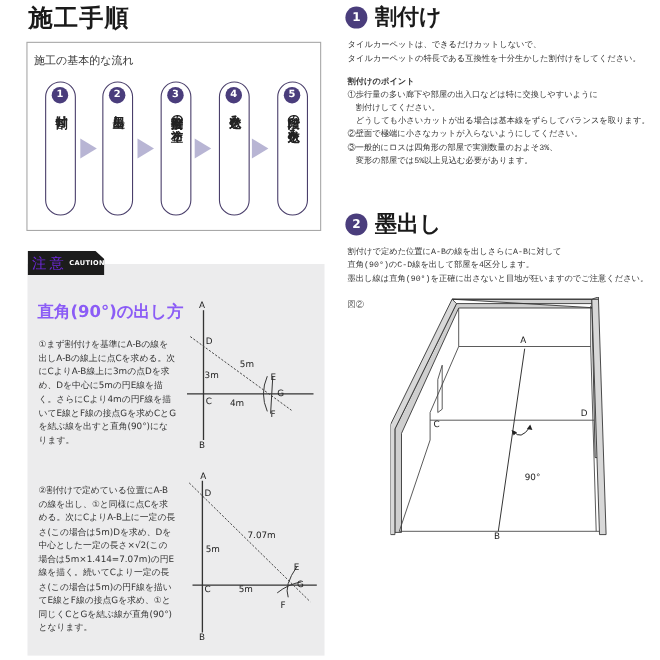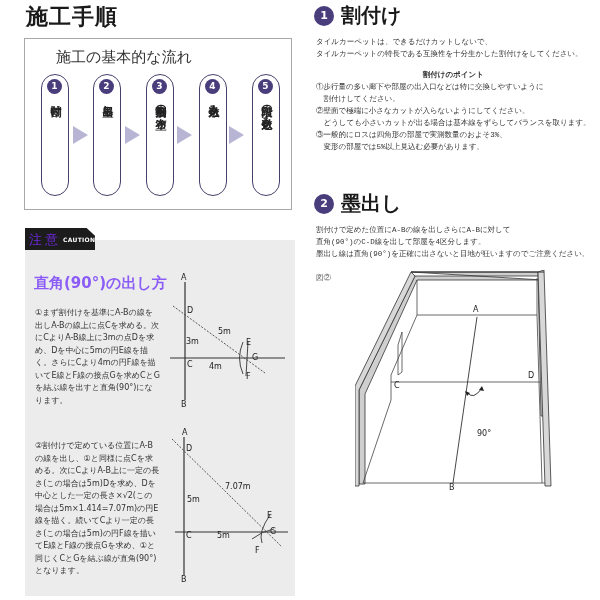--- a/index.html
+++ b/index.html
@@ -1,42 +1,42 @@
 <!DOCTYPE html>
 <html><head>
 <meta charset="utf-8">
 <style>
   html, body { margin:0; padding:0; }
   body { width:600px; height:600px; background:#ffffff; position:relative; overflow:hidden;
          font-family:"DejaVu Sans", "Liberation Sans", sans-serif; color:#222; }
   .abs { position:absolute; }
   .main-title { left:26px; top:2px; font-size:22px; font-weight:bold; color:#1a1a1a; letter-spacing:1px; }
   .flow-box { left:24px; top:38px; width:268px; height:172px; border:1px solid #a8a8a8; background:#fff; box-sizing:border-box; }
-  .flow-caption { left:56px; top:48px; font-size:15px; color:#333; }
+  .flow-caption { left:31px; top:48px; font-size:10px; color:#333; }
   .pill { width:28px; height:122px; border:1.5px solid #4a3f6b; border-radius:14px; box-sizing:border-box; background:#fff; }
   .pill-num { position:absolute; left:5px; top:4px; width:15px; height:15px; border-radius:50%; background:#4a3d7c; color:#fff;
               font-size:9px; font-weight:bold; text-align:center; line-height:15px; }
   .pill-label { position:absolute; left:0; top:22px; width:100%; text-align:center; font-size:11px; font-weight:bold; color:#222;
                 writing-mode:vertical-rl; line-height:25px; }
   .arrow { width:0; height:0; border-top:9px solid transparent; border-bottom:9px solid transparent; border-left:15px solid #b8b5d4; }
 
   .caution-panel { left:25px; top:240px; width:270px; height:356px; background:#ececed; }
   .caution-tab { left:25px; top:228px; width:70px; height:22px; background:#1c1c1c;
                  clip-path:polygon(0 0, 88% 0, 100% 35%, 100% 100%, 0 100%); }
   .caution-jp { left:29px; top:231px; font-size:13px; font-weight:normal; color:#6d28d9; letter-spacing:3px; }
   .caution-en { left:63px; top:236px; font-size:6px; font-weight:bold; color:#fff; letter-spacing:0.3px; }
   .rt-title { left:34px; top:274px; font-size:15px; font-weight:bold; color:#8b5cf6; }
   .para { font-size:8px; line-height:12.5px; color:#333; width:125px;margin-top:10px; }
   .fig-label { font-size:8px; color:#222; }
 
   .sec-circle { width:20px; height:20px; border-radius:50%; background:#4a3d7c; color:#fff; font-size:11px; font-weight:bold;
                 text-align:center; line-height:20px; }
   .sec-title { font-size:20px; font-weight:bold; color:#1a1a1a; }
   .body-text { font-size:7.5px; line-height:12px; color:#333; white-space:nowrap;font-family:Liberation Mono, monospace; }
-  .points-head { font-weight:bold;text-align:center; }
+  .points-head { font-weight:bold; }
 </style>
 </head>
 <body>
 
 <div class="abs main-title">施工手順</div>
 
 <div class="abs flow-box"></div>
 <div class="abs flow-caption">施工の基本的な流れ</div>
 
 <div class="abs pill" style="left:41px;top:74px;">
@@ -117,22 +117,22 @@
 <div class="abs sec-circle" style="left:314px;top:6px;">1</div>
 <div class="abs sec-title" style="left:341px;top:2px;">割付け</div>
 <div class="abs body-text" style="left:316px;top:36px;">
   <div>タイルカーペットは、できるだけカットしないで、</div>
   <div>タイルカーペットの特長である互換性を十分生かした割付けをしてください。</div>
 </div>
 <div class="abs body-text" style="left:316px;top:69px;">
   <div class="points-head">割付けのポイント</div>
   <div>①歩行量の多い廊下や部屋の出入口などは特に交換しやすいように</div>
   <div>　割付けしてください。</div>
+  <div>　どうしても小さいカットが出る場合は基本線をずらしてバランスを取ります。</div>
   <div>②壁面で極端に小さなカットが入らないようにしてください。</div>
-  <div>　どうしても小さいカットが出る場合は基本線をずらしてバランスを取ります。</div>
   <div>③一般的にロスは四角形の部屋で実測数量のおよそ3%、</div>
   <div>　変形の部屋では5%以上見込む必要があります。</div>
 </div>
 
 <div class="abs sec-circle" style="left:314px;top:194px;">2</div>
 <div class="abs sec-title" style="left:341px;top:190px;">墨出し</div>
 <div class="abs body-text" style="left:316px;top:224px;">
   <div>割付けで定めた位置にA-Bの線を出しさらにA-Bに対して</div>
   <div>直角(90°)のC-D線を出して部屋を4区分します。</div>
   <div>墨出し線は直角(90°)を正確に出さないと目地が狂いますのでご注意ください。</div>

